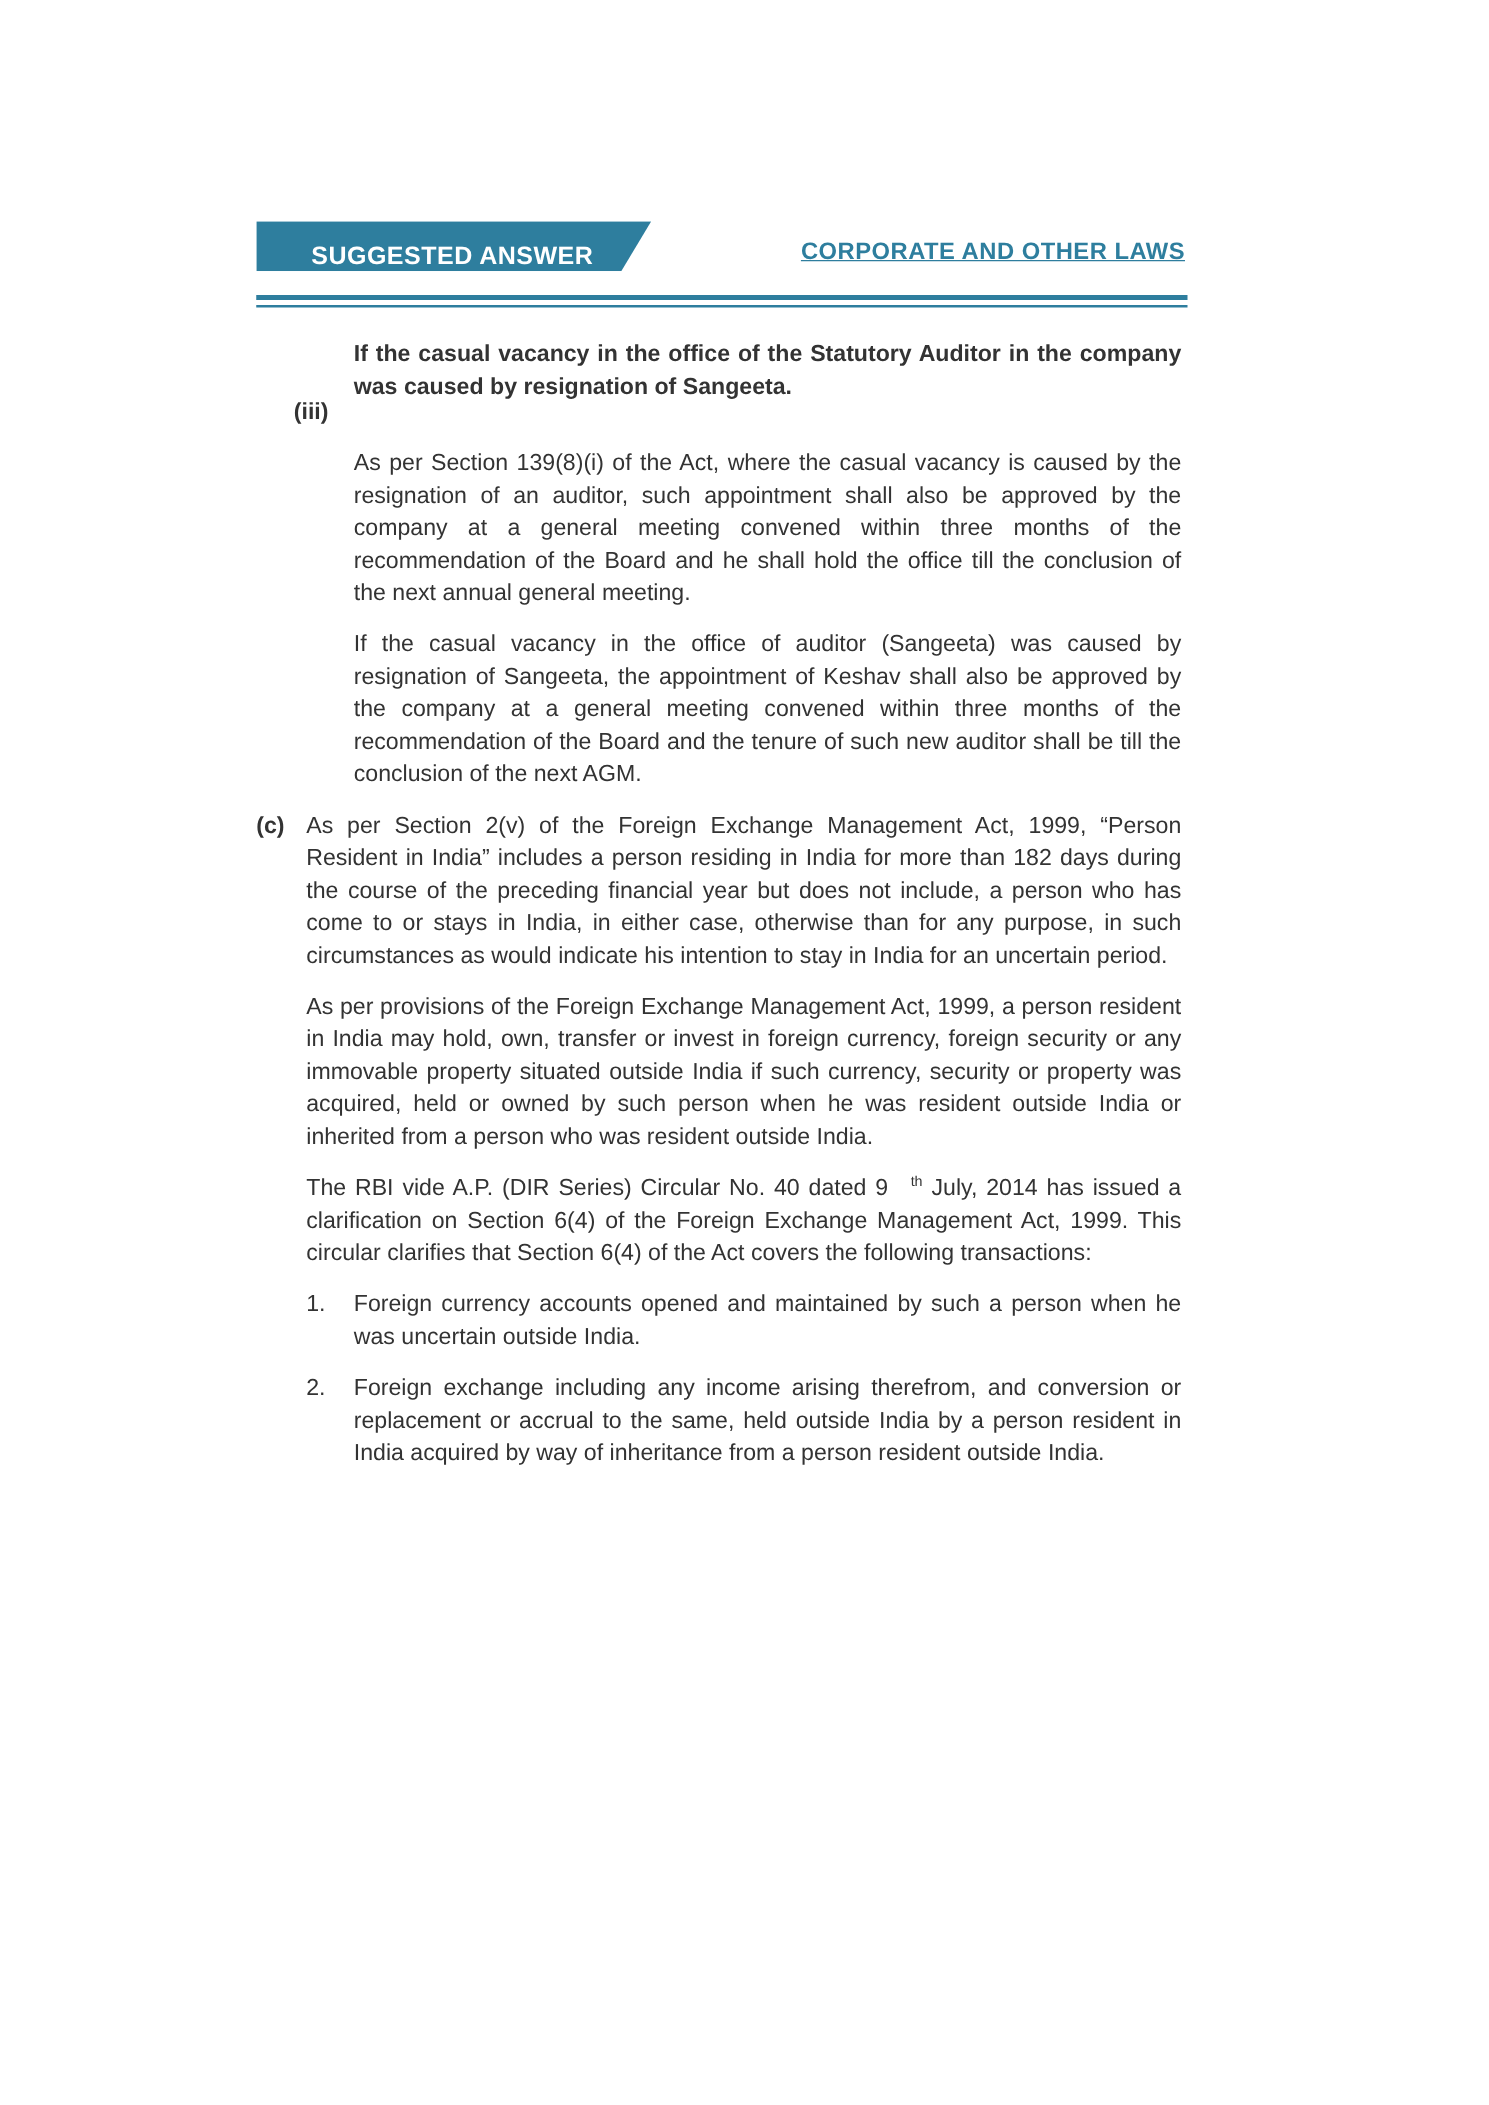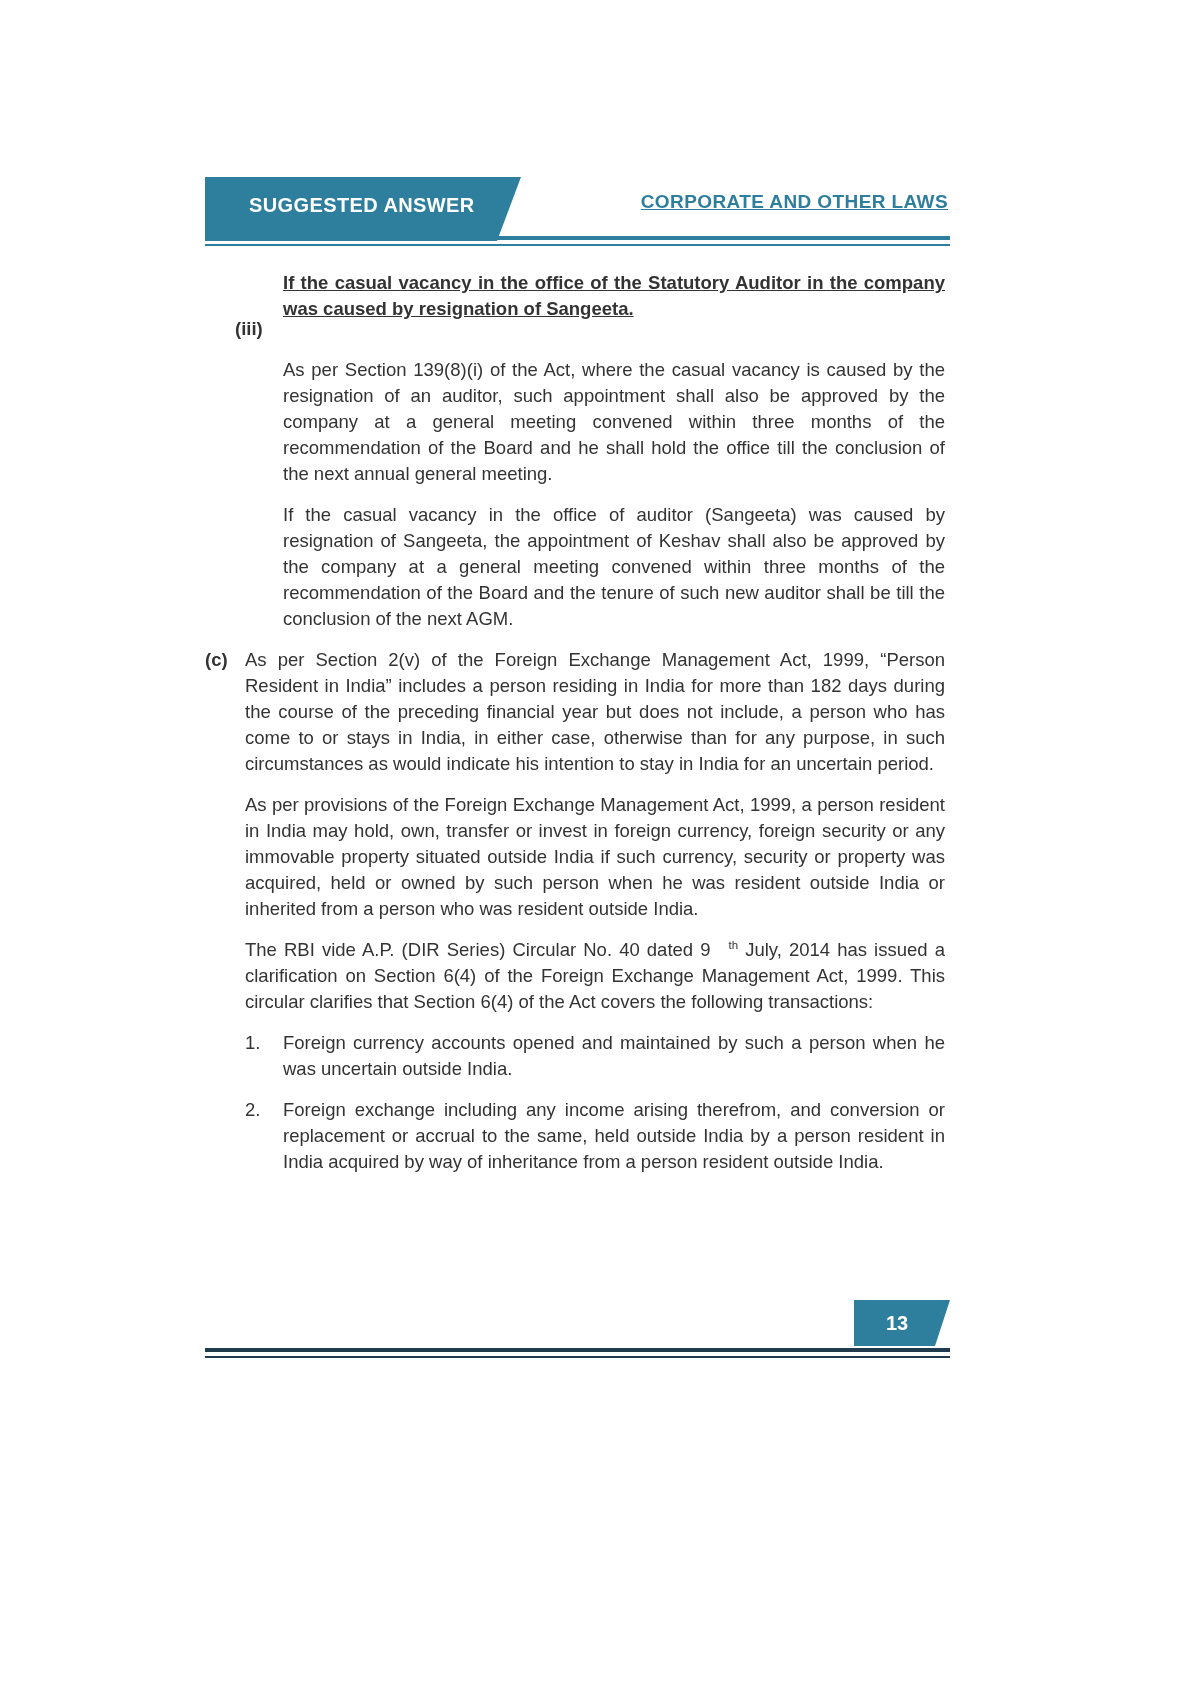--- a/index.html
+++ b/index.html
@@ -22,21 +22,21 @@
 
   
   .header{
     position: absolute;
     left: 205px; top: 177px;
     width: 745px; height: 56px;
   }
   .banner{
     position: absolute;
     left: 0; top: 0;
-    width: 316px; height: 64px;
+    width: 316px; height: 40px;
     background: var(--teal);
     clip-path: polygon(0 0, 100% 0, calc(100% - 24px) 100%, 0 100%);
     color: #ffffff;
     font-weight: bold;
     font-size: 20px;
     letter-spacing: 0.4px;
     line-height: 56px;
     padding-left: 44px;
   }
   .subject{
@@ -69,21 +69,21 @@
   .para{
     margin: 0 0 15px 0;
     text-align: justify;
   }
   .item{
     display: flex;
     margin-bottom: 15px;
   }
   .item-iii{ margin-left: 30px; }
   .item-iii .label{ width: 48px; flex: 0 0 48px; margin-top: 46px; }
-  .item-iii .heading{ flex: 1; text-align: justify; text-decoration: underline; }
+  .item-iii .heading{ flex: 1; text-align: justify; }
   .item-c .label{ width: 40px; flex: 0 0 40px; }
   .item-c .para{ flex: 1; margin-bottom: 0; }
   .item-c{ margin-bottom: 15px; }
   .indent1{ margin-left: 40px; }
   .indent2{ margin-left: 78px; }
   .list-item{
     display: flex;
     margin-left: 40px;
     margin-bottom: 15px;
   }
@@ -161,21 +161,14 @@
       <p class="para">Foreign currency accounts opened and maintained by such a person when he was uncertain outside India.</p>
     </div>
 
     <div class="list-item">
       <div class="num">2.</div>
       <p class="para">Foreign exchange including any income arising therefrom, and conversion or replacement or accrual to the same, held outside India by a person resident in India acquired by way of inheritance from a person resident outside India.</p>
     </div>
 
   </div>
 
-  <div class="footer">
-    <div class="page-box">
-      <span>13</span>
-    </div>
-    <div class="footer-rule-thick"></div>
-    <div class="footer-rule-thin"></div>
-  </div>
 
 </div>
 
 </body></html>

